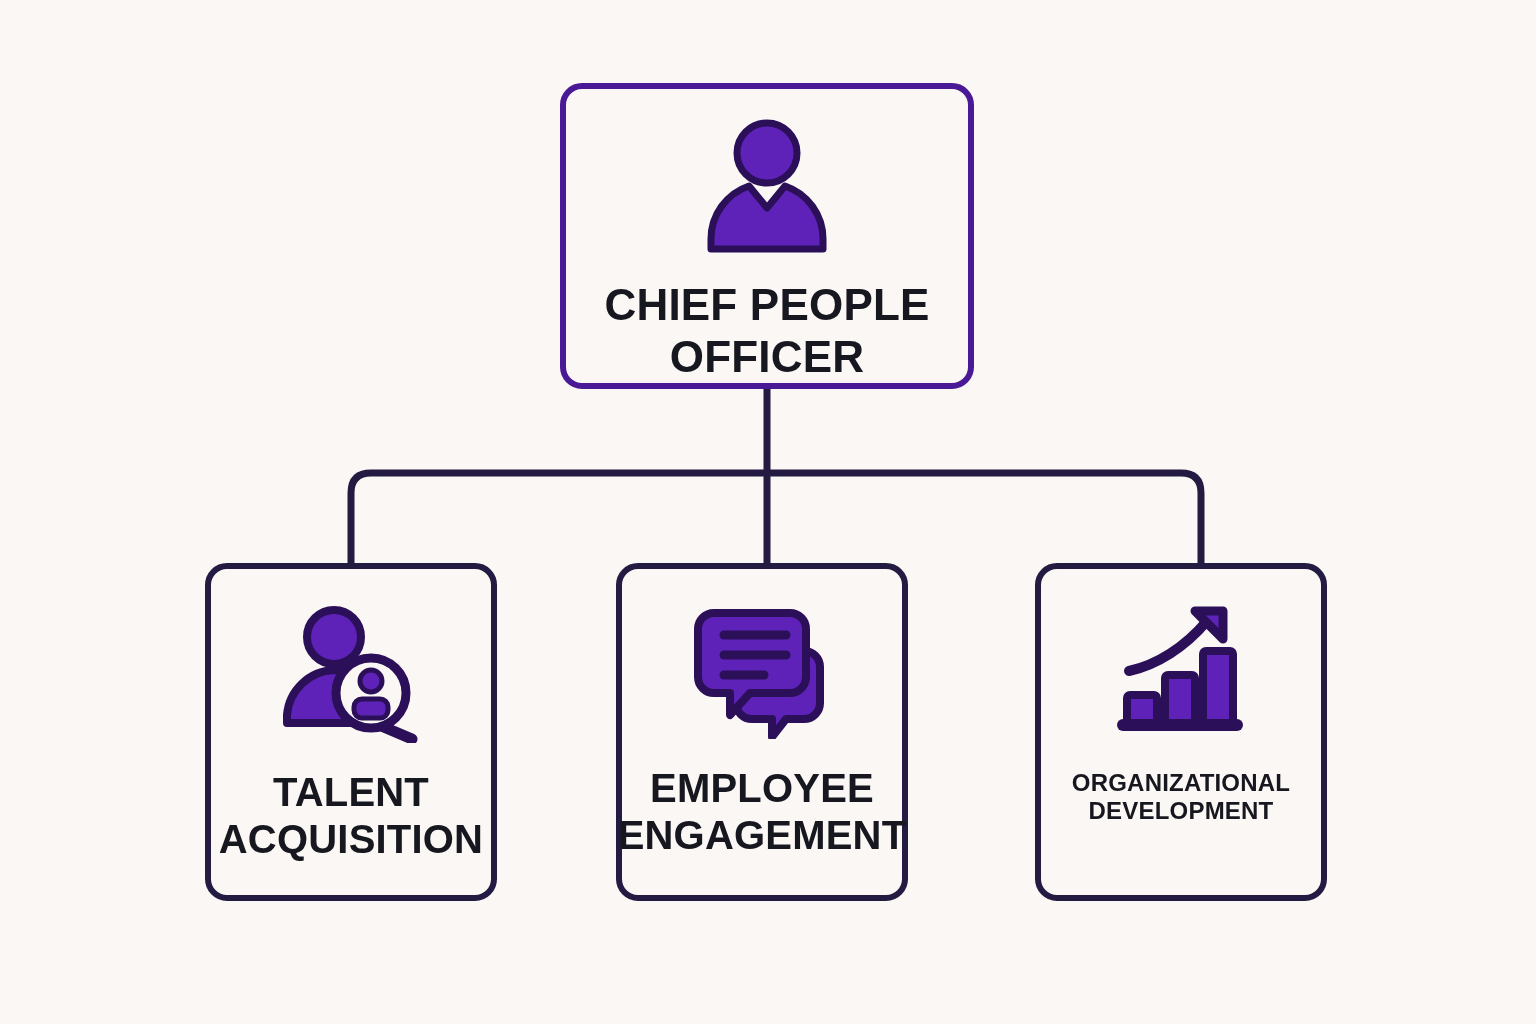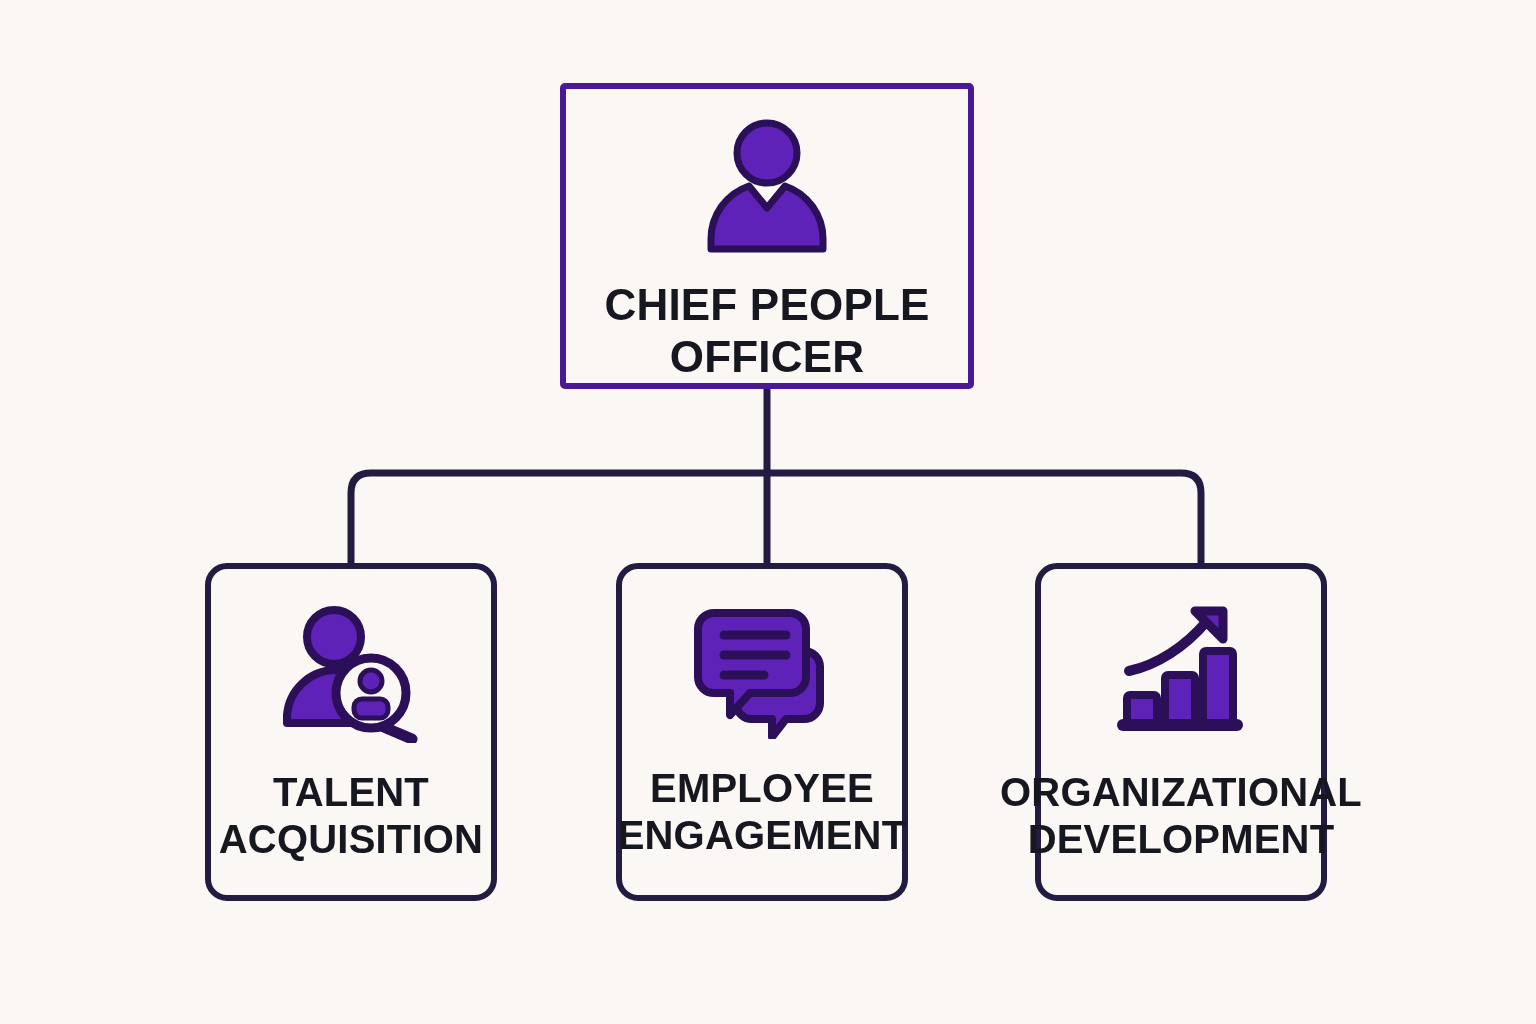--- a/index.html
+++ b/index.html
@@ -39,21 +39,21 @@
     align-items: center;
     justify-content: flex-start;
   }
 
   .node-root {
     left: 560px;
     top: 83px;
     width: 414px;
     height: 306px;
     border: 6px solid #4a1a96;
-    border-radius: 5px;
+    border-radius: 22px;
     z-index: 3;
   }
 
   .node-child {
     top: 563px;
     width: 292px;
     height: 338px;
     border: 6px solid #241b43;
     border-radius: 22px;
     z-index: 3;
@@ -85,21 +85,21 @@
     font-size: 44px;
     margin-top: 22px;
   }
 
   .label-child {
     font-size: 40px;
     margin-top: 26px;
   }
 
   .label-child-small {
-    font-size: 40px;
+    font-size: 24px;
     margin-top: 30px;
   }
 </style>
 </head>
 <body>
 
 <div id="org-chart">
 
   <svg class="connectors" viewBox="0 0 1536 1024" width="1536" height="1024" aria-hidden="true">
 

